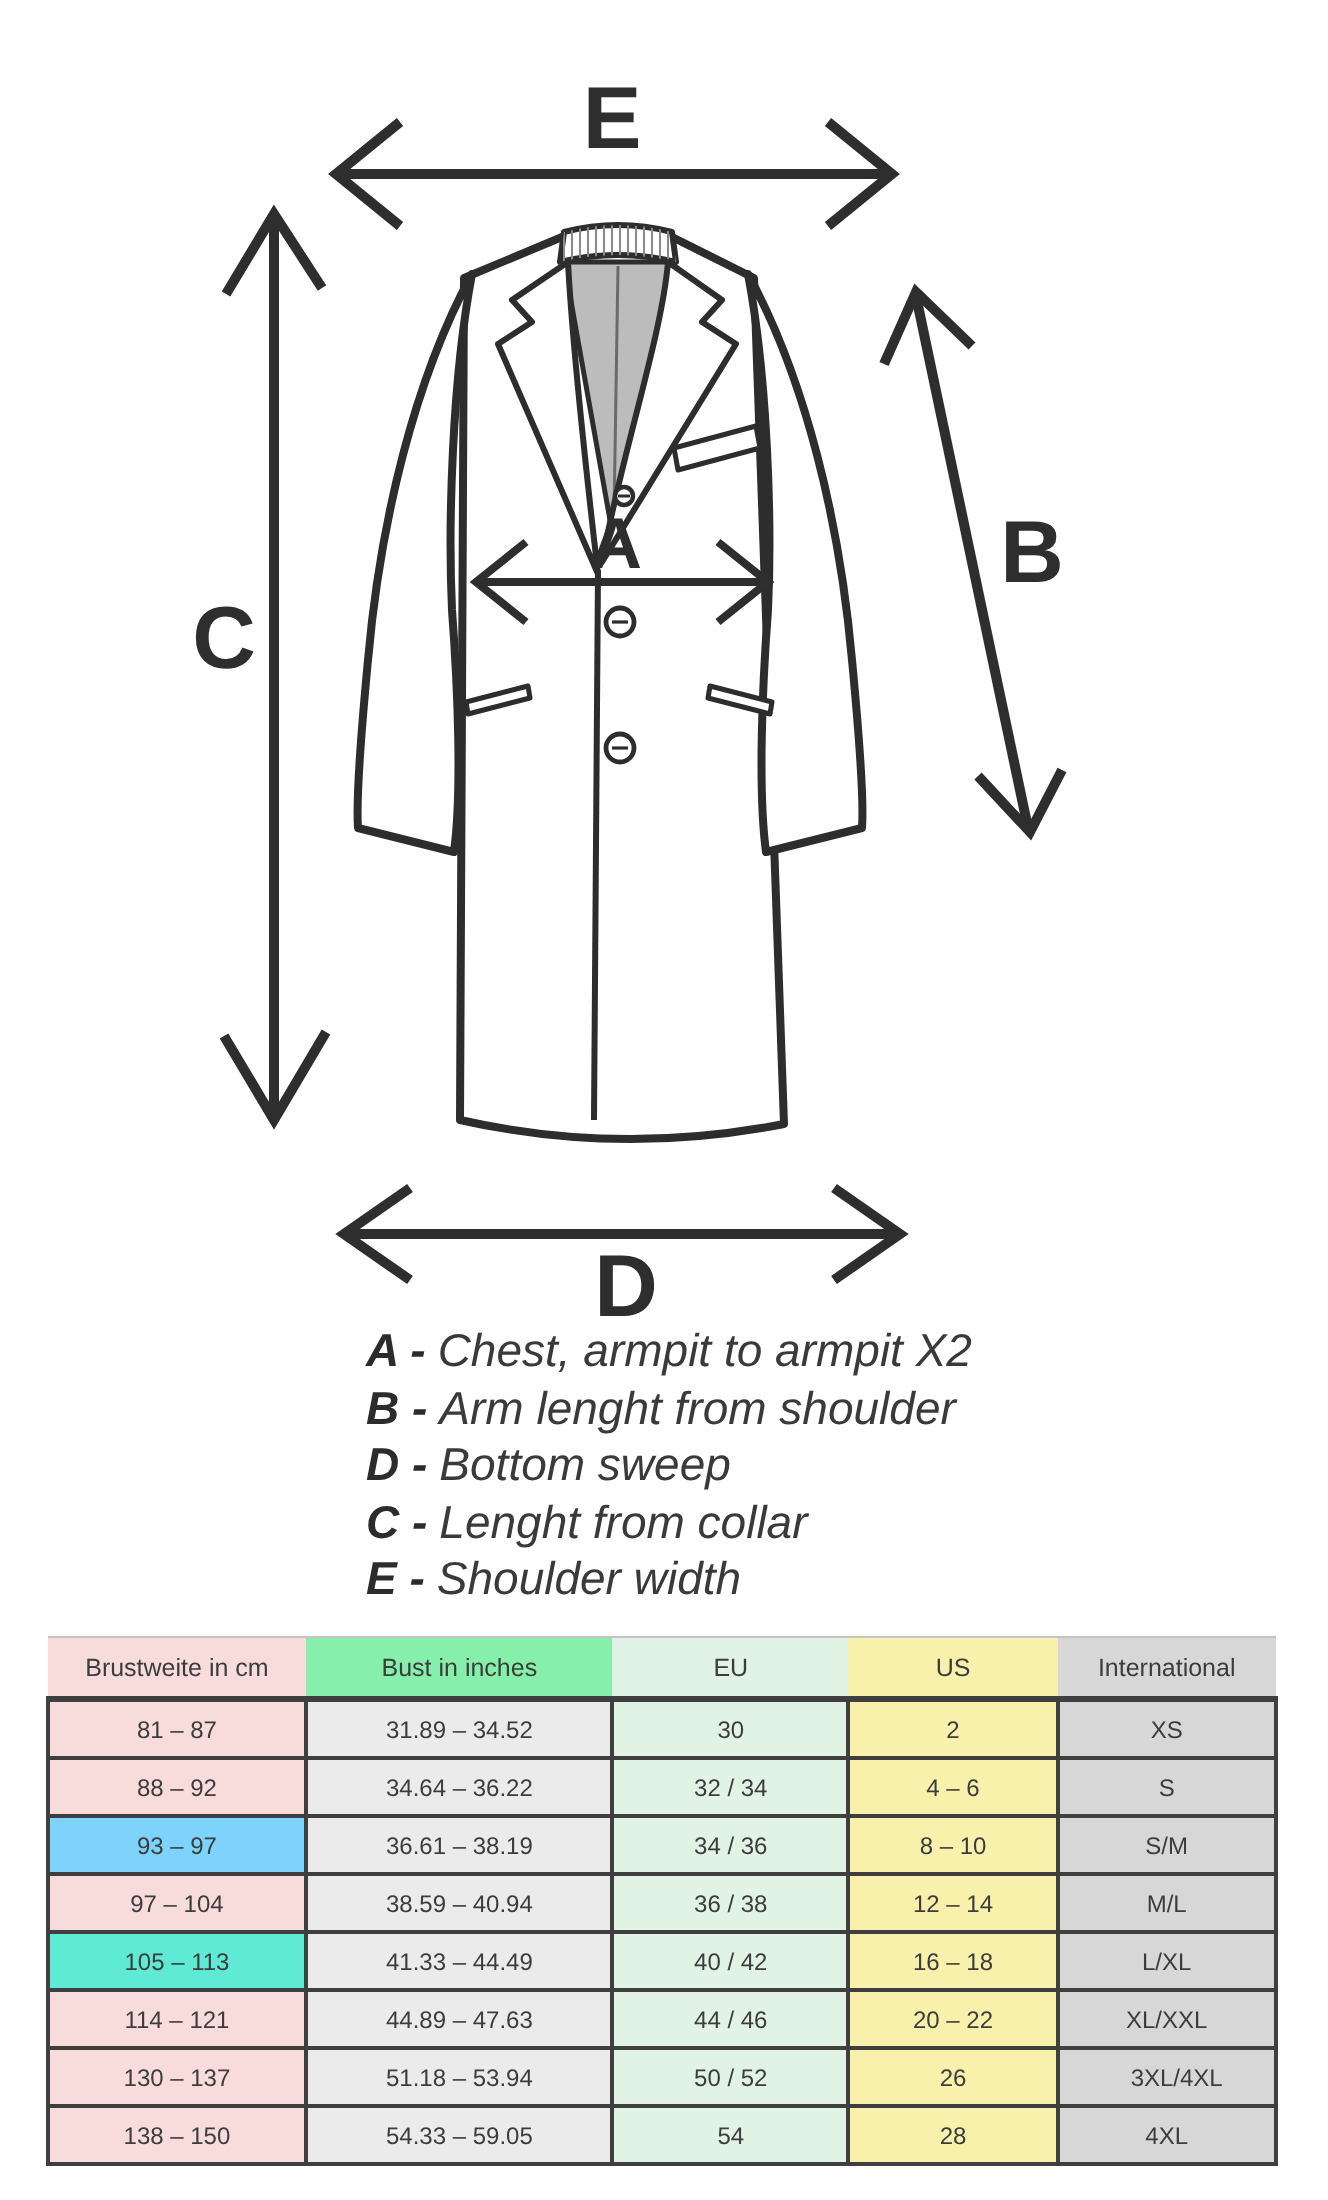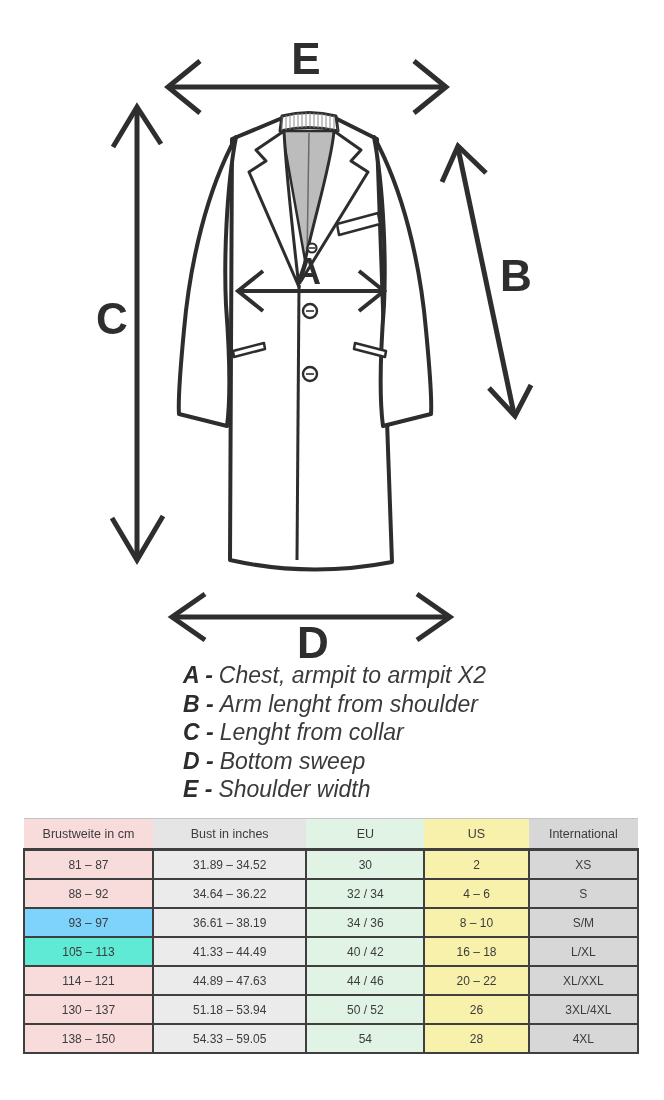--- a/index.html
+++ b/index.html
@@ -99,42 +99,42 @@
 </svg>
 
 <div class="legend">
   <div>
     <span class="k">A -</span><span>Chest, armpit to armpit X2</span>
   </div>
   <div>
     <span class="k">B -</span><span>Arm lenght from shoulder</span>
   </div>
   <div>
-    <span class="k">C -</span><span>Lenght from collar</span>
+    <span class="k">D -</span><span>Bottom sweep</span>
   </div>
   <div>
-    <span class="k">D -</span><span>Bottom sweep</span>
+    <span class="k">C -</span><span>Lenght from collar</span>
   </div>
   <div>
     <span class="k">E -</span><span>Shoulder width</span>
   </div>
 </div>
 
 <table class="sizetable">
   <colgroup>
     <col class="c0">
       <col class="c1">
       <col class="c2">
       <col class="c3">
       <col class="c4">
   </colgroup>
   <thead>
     <tr>
         <th style="background: rgb(248, 219, 219); margin-left: 23px;">Brustweite in cm</th>
-        <th style="background: #e5e5e5;">Bust in inches</th>
+        <th style="background: #86efac;">Bust in inches</th>
         <th style="background: rgb(225, 243, 229);">EU</th>
         <th style="background: rgb(247, 241, 172);">US</th>
         <th style="background: rgb(215, 215, 215);">International</th>
       </tr>
   </thead>
   <tbody>
       <tr>
         <td style="background: rgb(248, 219, 219);">81 – 87</td>
         <td style="background: rgb(235, 235, 235); margin-top: 44px;">31.89 – 34.52</td>
         <td style="background: rgb(225, 243, 229);">30</td>
@@ -147,20 +147,27 @@
         <td style="background: rgb(225, 243, 229);">32 / 34</td>
         <td style="background: rgb(247, 241, 172);">4 – 6</td>
         <td style="background: rgb(215, 215, 215);">S</td>
       </tr>
       <tr>
         <td style="background: #7dd3fc;">93 – 97</td>
         <td style="background: rgb(235, 235, 235);">36.61 – 38.19</td>
         <td style="background: rgb(225, 243, 229);">34 / 36</td>
         <td style="background: rgb(247, 241, 172);">8 – 10</td>
         <td style="background: rgb(215, 215, 215);">S/M</td>
+      </tr>
+      <tr>
+        <td style="background: rgb(248, 219, 219);">97 – 104</td>
+        <td style="background: rgb(235, 235, 235);">38.59 – 40.94</td>
+        <td style="background: rgb(225, 243, 229);">36 / 38</td>
+        <td style="background: rgb(247, 241, 172);">12 – 14</td>
+        <td style="background: rgb(215, 215, 215);">M/L</td>
       </tr>
       <tr>
         <td style="background: #5eead4;">105 – 113</td>
         <td style="background: rgb(235, 235, 235);">41.33 – 44.49</td>
         <td style="background: rgb(225, 243, 229);">40 / 42</td>
         <td style="background: rgb(247, 241, 172);">16 – 18</td>
         <td style="background: rgb(215, 215, 215);">L/XL</td>
       </tr>
       <tr>
         <td style="background: rgb(248, 219, 219);">114 – 121</td>

